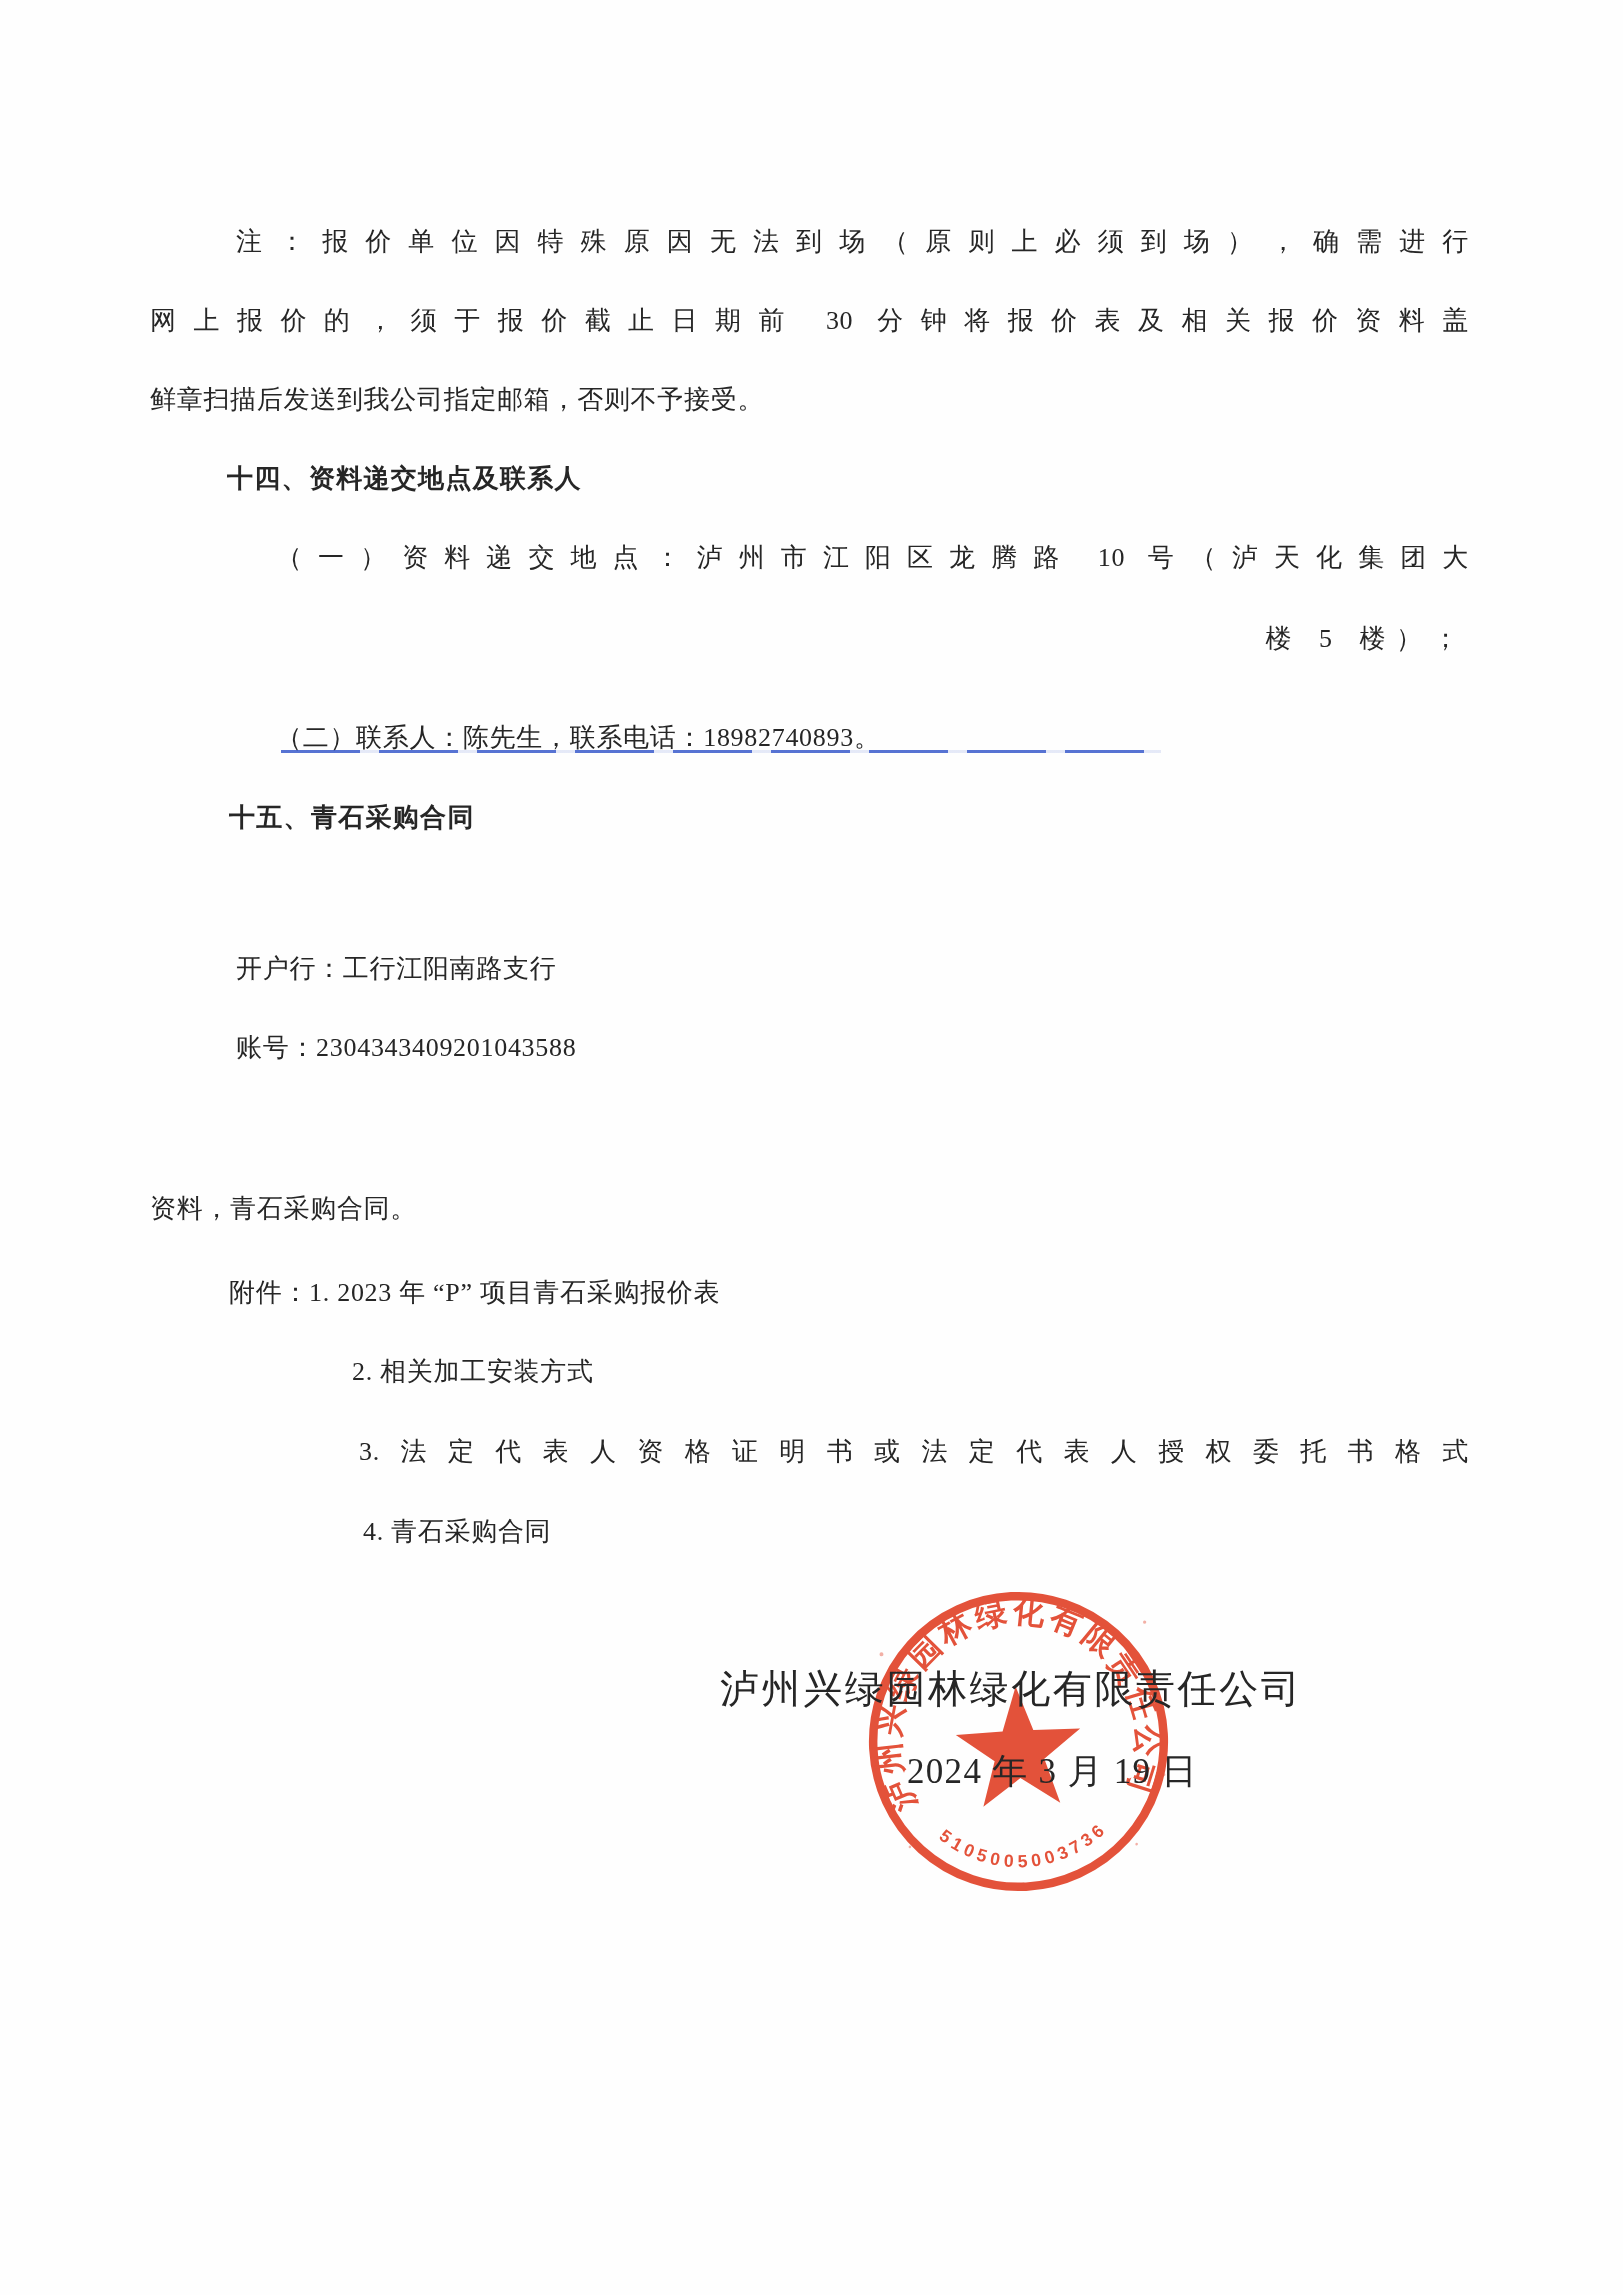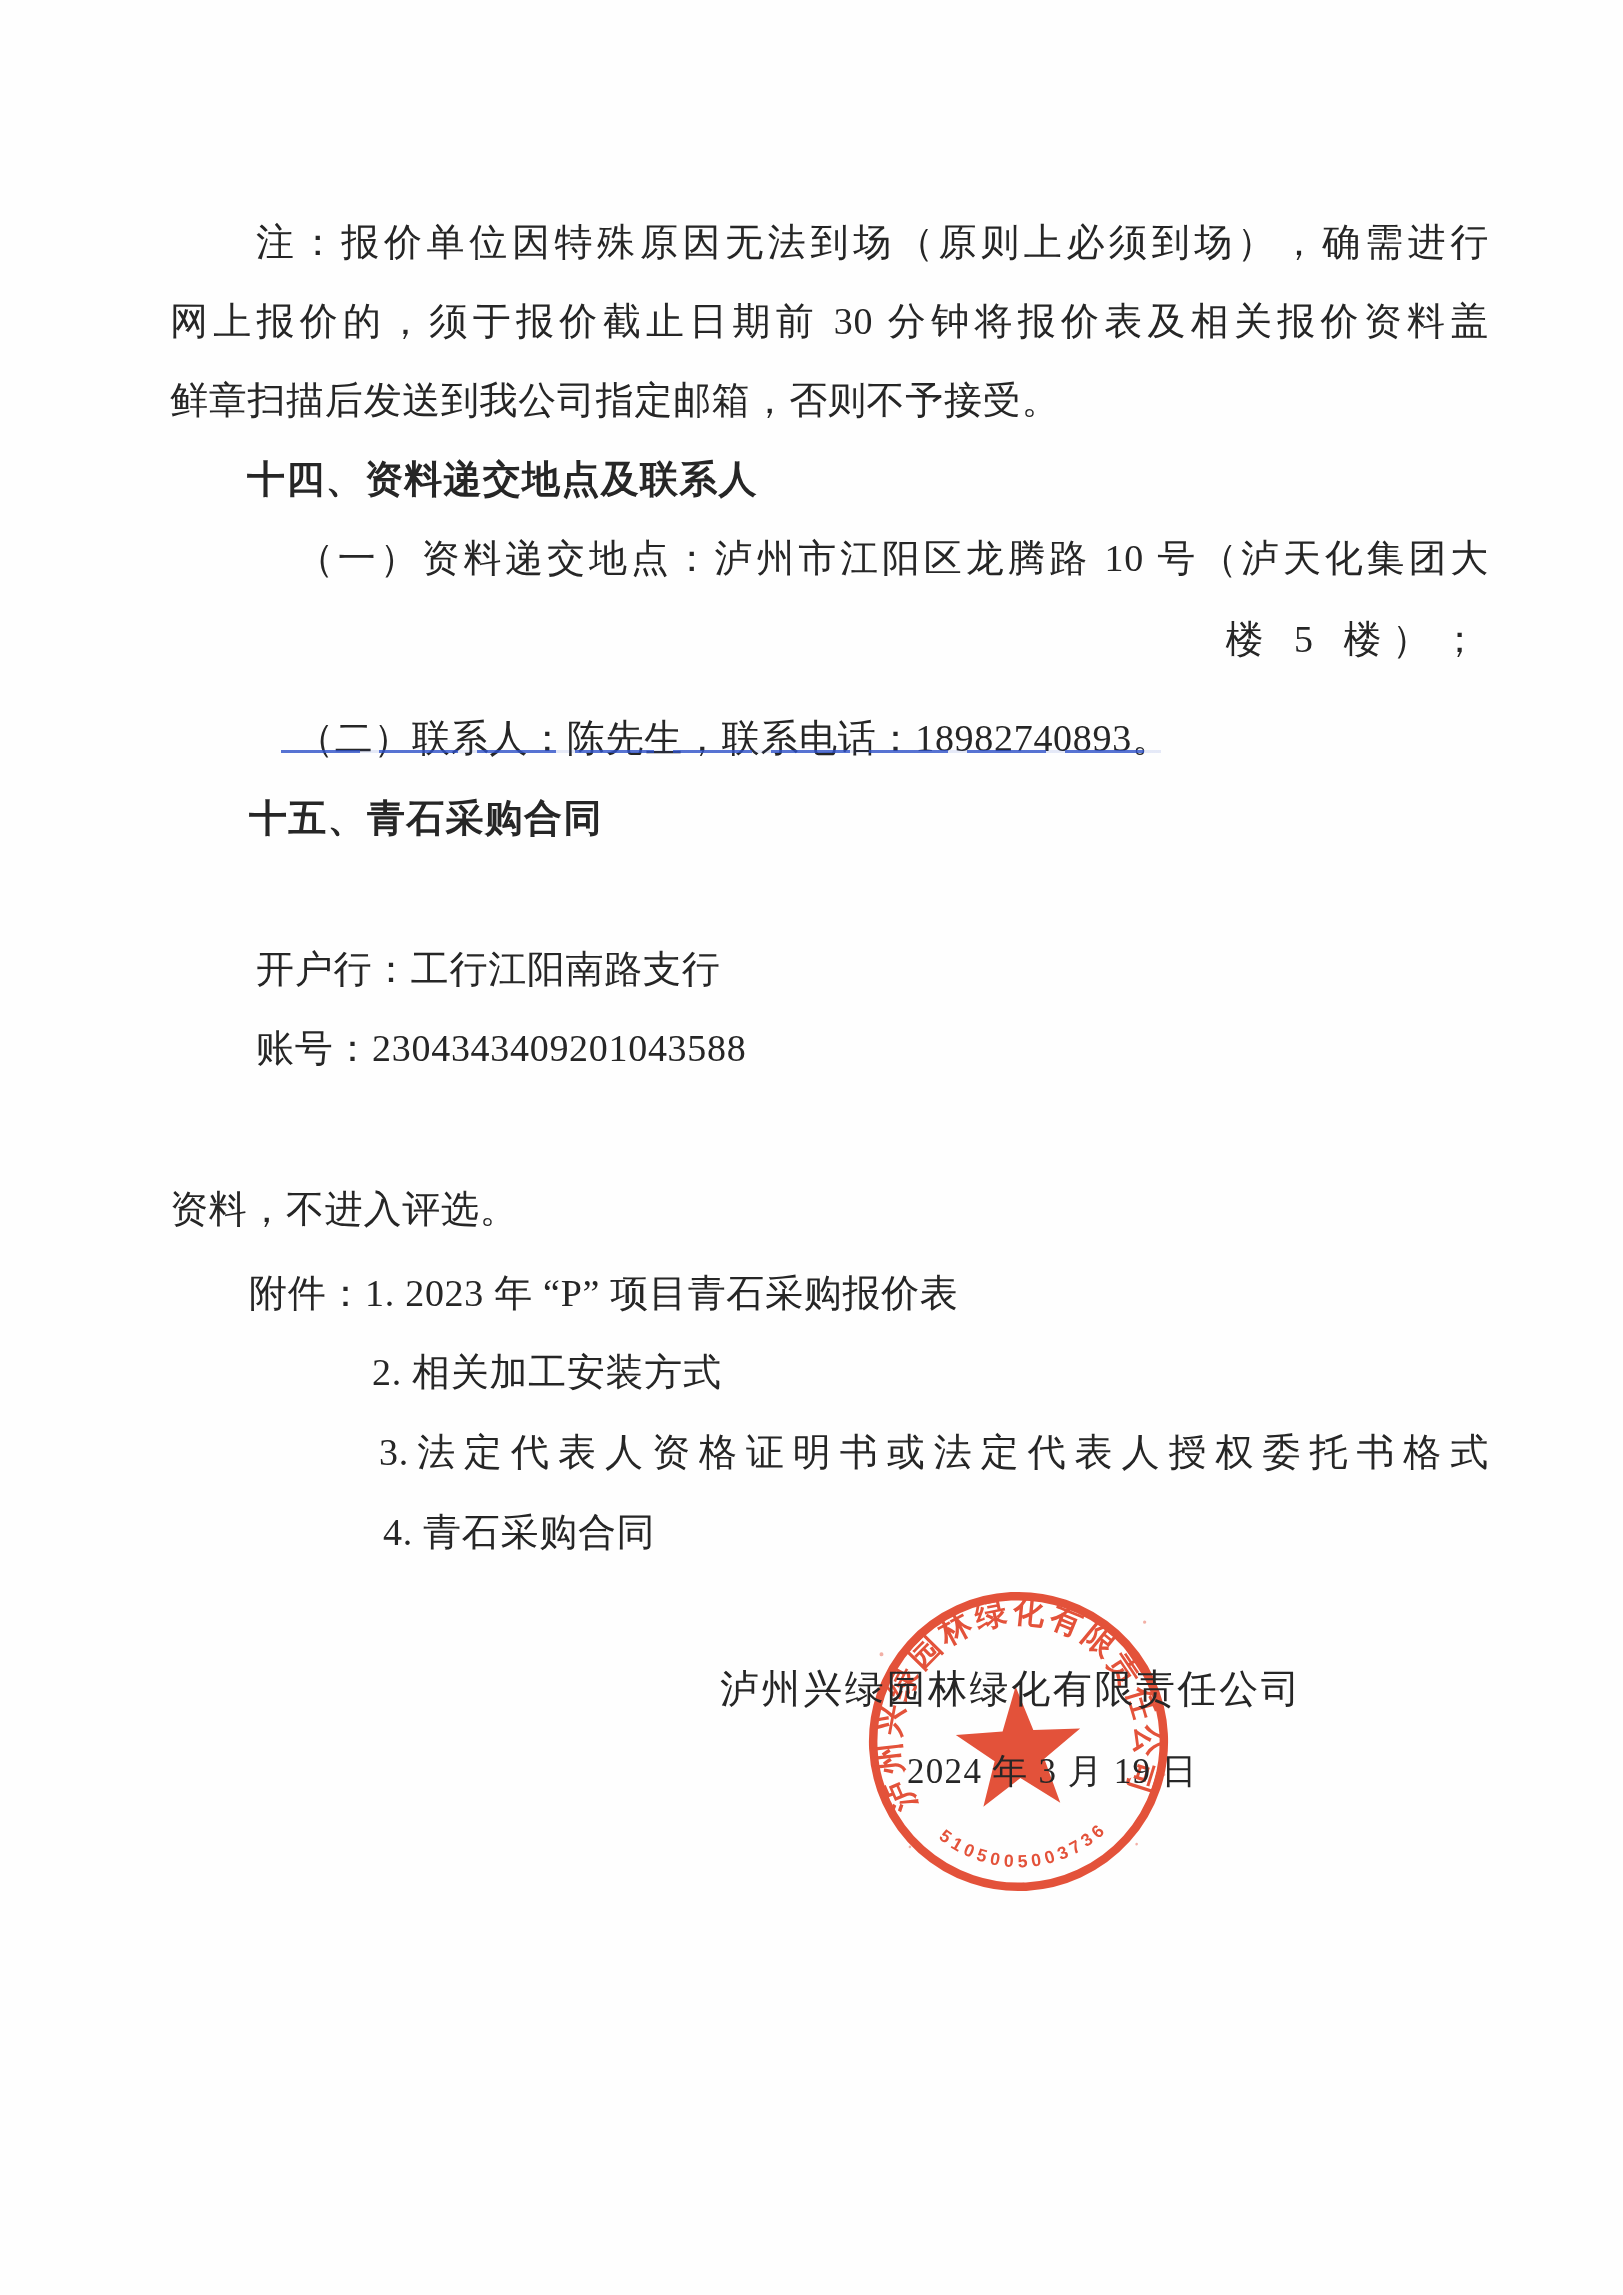--- a/index.html
+++ b/index.html
@@ -11,24 +11,24 @@
   .page{
     position:relative;
     width:1623px;height:2295px;
     background:#fefefe;
     overflow:hidden;
     font-family:"Liberation Serif","DejaVu Serif",serif;
     color:var(--text);
   }
   .line{
     position:absolute;
-    left:170px;
+    left:150px;
     width:1319px;
     box-sizing:border-box;
-    font-size:38px;
+    font-size:26px;
     line-height:42px;
     white-space:nowrap;
     letter-spacing:0.7px;
   }
   .just{
     white-space:normal;
     text-align:justify;
     text-align-last:justify;
     text-justify:inter-character;
   }
@@ -111,21 +111,21 @@
   <div class="line spread" style="top:618px">楼 5 楼）；</div>
 
   <div class="line p193" style="top:717px">（二）联系人：陈先生，联系电话：18982740893。</div>
   <div class="phone-underline"></div>
 
   <div class="line hei p120" style="top:797px">十五、青石采购合同</div>
 
   <div class="line p132" style="top:948px">开户行：工行江阳南路支行</div>
   <div class="line p132" style="top:1027px">账号：2304343409201043588</div>
 
-  <div class="line" style="top:1188px">资料，不进入评选。</div>
+  <div class="line" style="top:1188px">资料，青石采购合同。</div>
 
   <div class="line p120" style="top:1272px">附件：1. 2023 年 “P” 项目青石采购报价表</div>
   <div class="line p308" style="top:1351px">2. 相关加工安装方式</div>
   <div class="line just p320" style="top:1431px">3.法定代表人资格证明书或法定代表人授权委托书格式</div>
   <div class="line p325" style="top:1511px">4. 青石采购合同</div>
 
   <svg class="seal" viewBox="0 0 472 472" aria-hidden="true">
     <g transform="rotate(-3 236 236)">
       <circle class="ring" cx="236" cy="236" r="222"></circle>
       <polygon class="star" points="236,152 259.5,219.6 331.1,221.1 274,264.4 294.8,332.9 236,292 177.2,332.9 198,264.4 140.9,221.1 212.5,219.6"></polygon>

